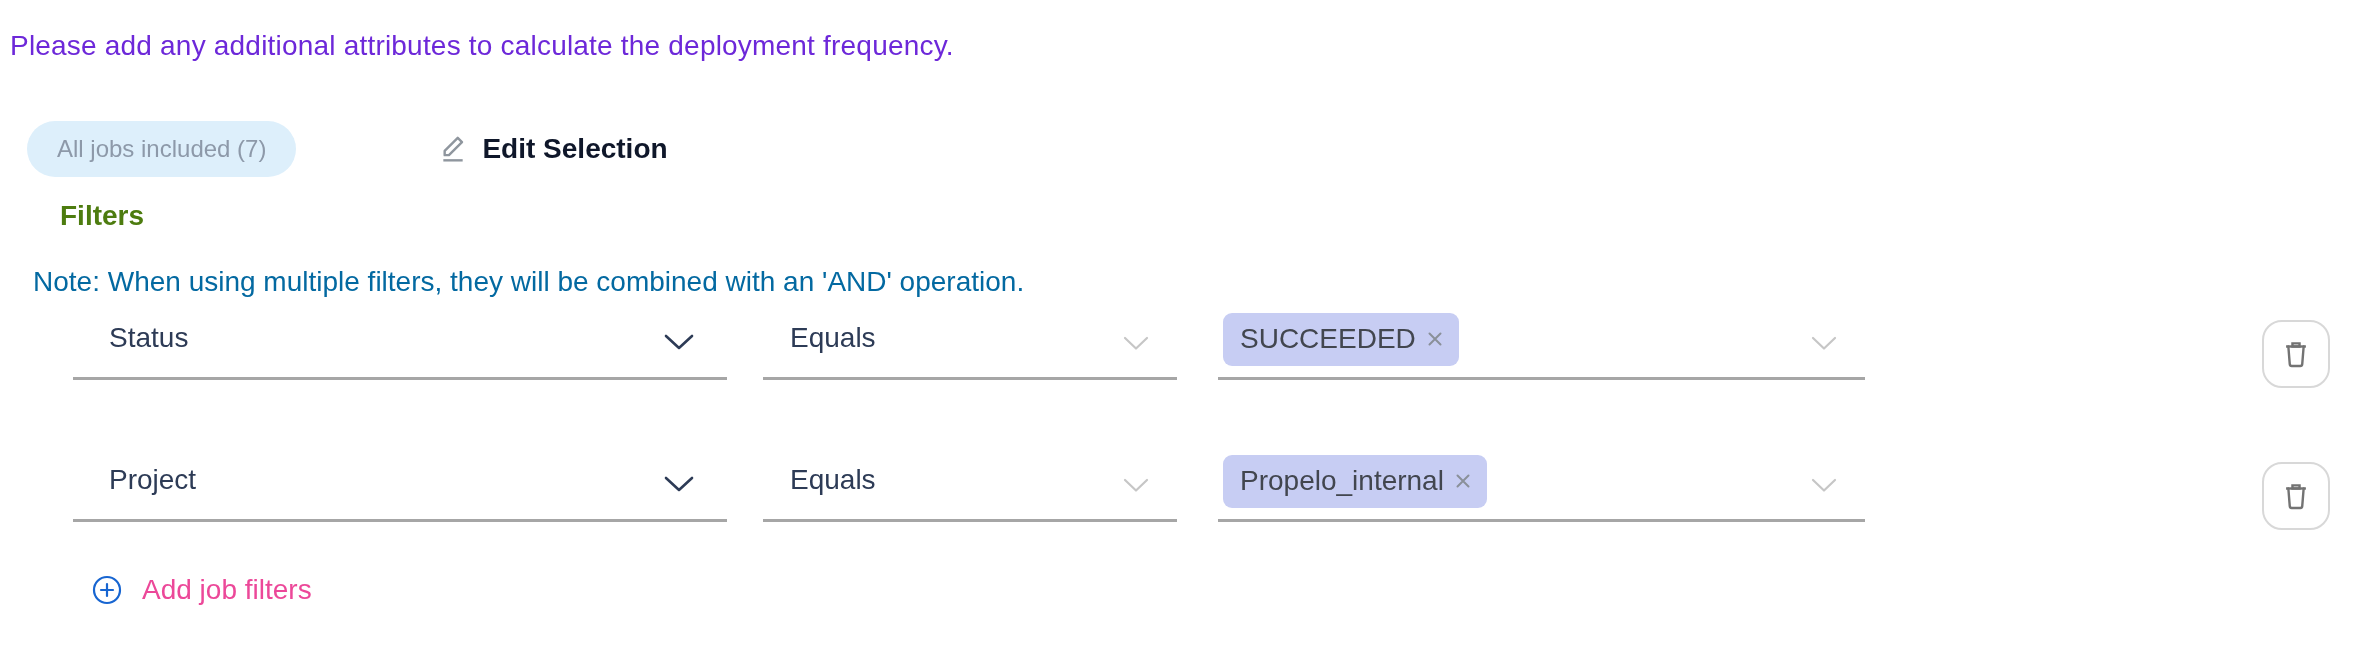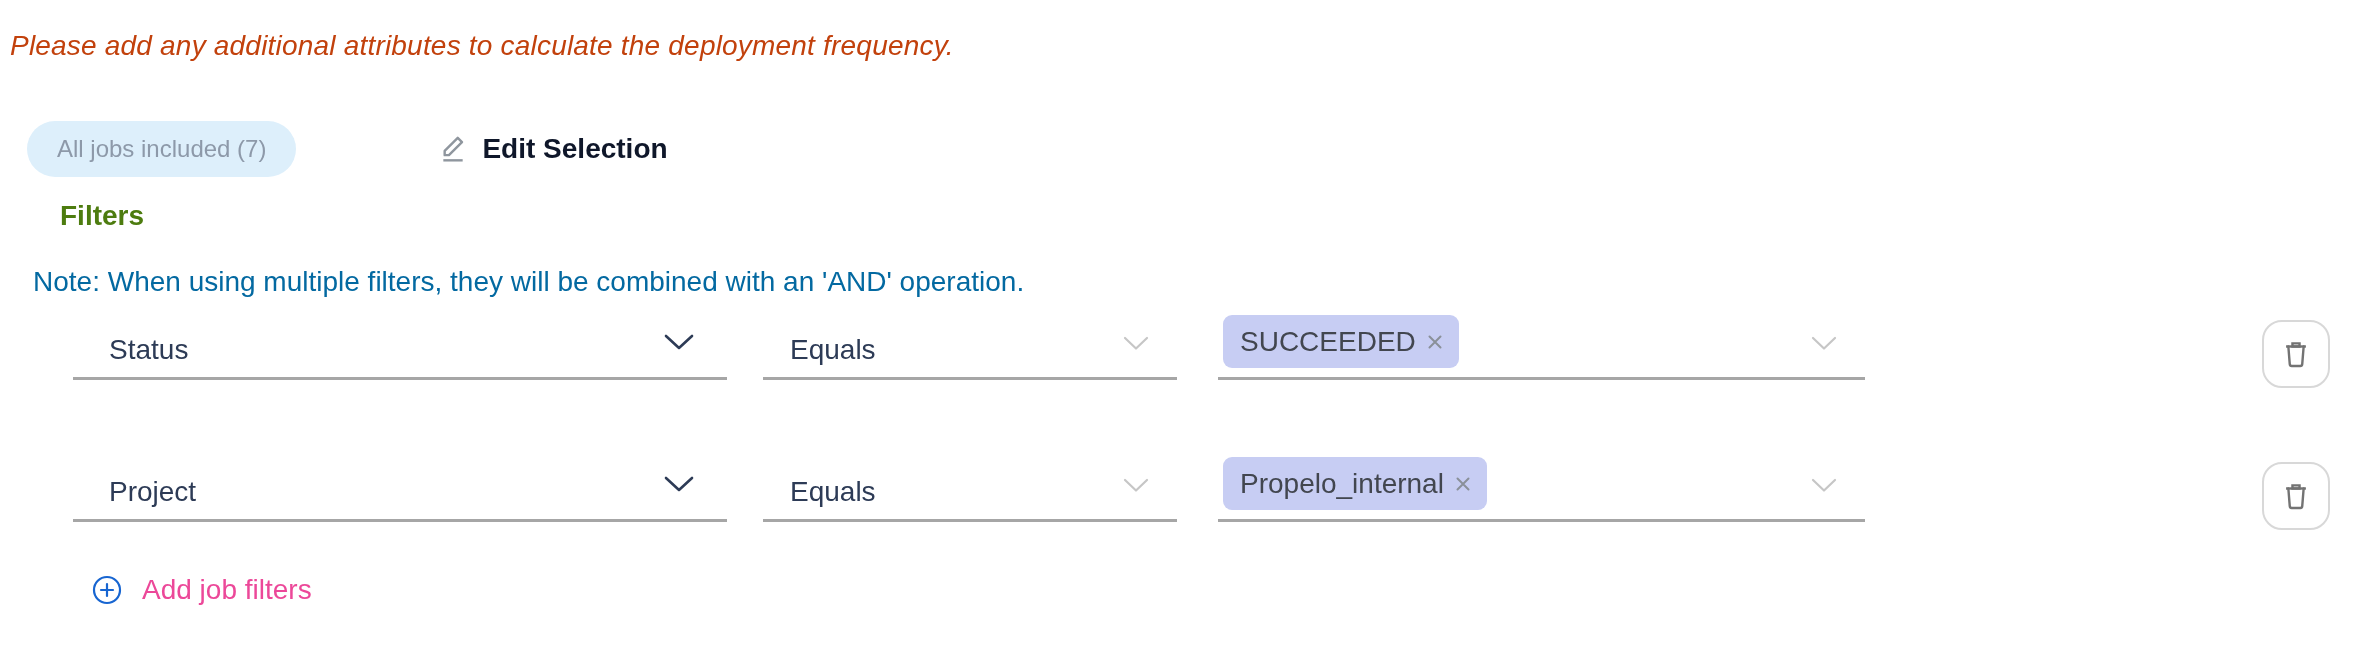--- a/index.html
+++ b/index.html
@@ -5,21 +5,21 @@
   html,body{margin:0;padding:0;}
   body{
     width:2376px;height:654px;position:relative;overflow:hidden;
     background:#ffffff;
     font-family:"Liberation Sans","DejaVu Sans",sans-serif;
     -webkit-font-smoothing:antialiased;
   }
   .abs{position:absolute;}
   
   .title{
-    left:10px;top:30px;font-size:28px;color:#c2410c;letter-spacing:.2px;font-style:italic;
+    left:10px;top:30px;font-size:28px;color:#6d28d9;letter-spacing:.2px;
   }
   
   .selection-row{left:27px;top:121px;height:56px;display:flex;align-items:center;}
   .badge{
     height:56px;line-height:56px;padding:0 30px;border-radius:28px;
     background:#ddeffb;color:#8d99a9;font-size:24px;font-weight:500;
     white-space:nowrap;
   }
   .edit-link{
     margin-left:142px;display:flex;align-items:center;gap:12px;
@@ -30,21 +30,21 @@
   .filters-title{left:37px;top:200px;font-size:28px;font-weight:700;color:#4d7c0f;margin-left:23px;}
   .note{left:33px;top:266px;font-size:28px;color:#0369a1;}
   
   .filter-row{
     left:73px;right:46px;height:70px;display:flex;align-items:flex-start;
   }
   .row-1{top:310px;} .row-2{top:452px;}
   .select{
     position:relative;height:70px;box-sizing:border-box;
     border-bottom:3px solid #a6a6a6;
-    display:flex;align-items:flex-end;cursor:pointer;
+    display:flex;align-items:center;cursor:pointer;
   }
   .select-attr{width:654px;}
   .select-op{width:414px;margin-left:36px;}
   .select-val{width:647px;margin-left:41px;}
   .sel-label{
     font-size:28px;color:#2d3b56;font-weight:500;padding-bottom:11px;white-space:nowrap;
   }
   .select-attr .sel-label{padding-left:36px;}
   .select-op .sel-label{padding-left:27px;}
   .chev{position:absolute;bottom:22px;}

